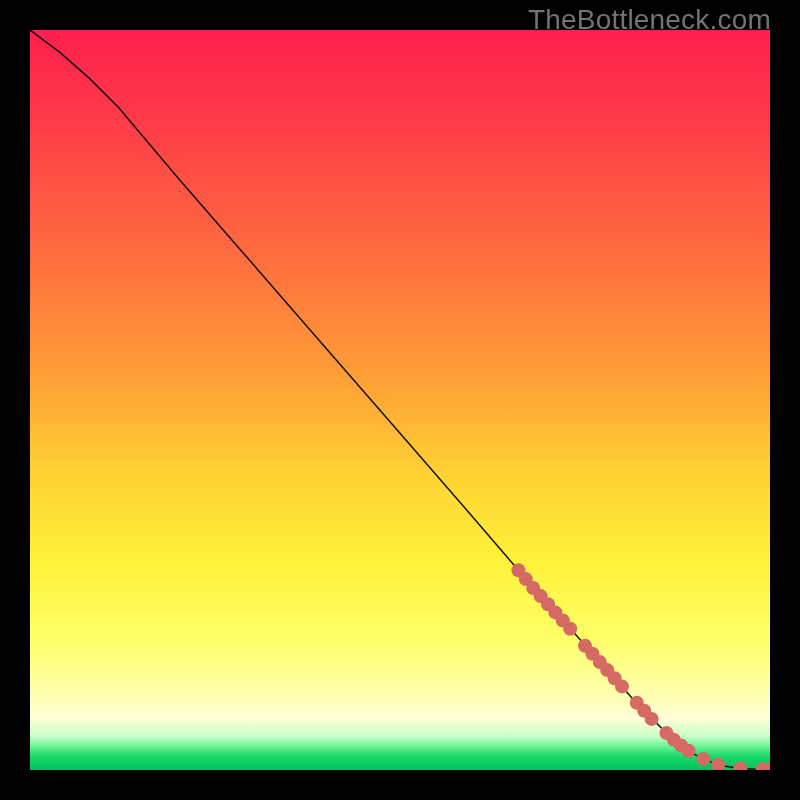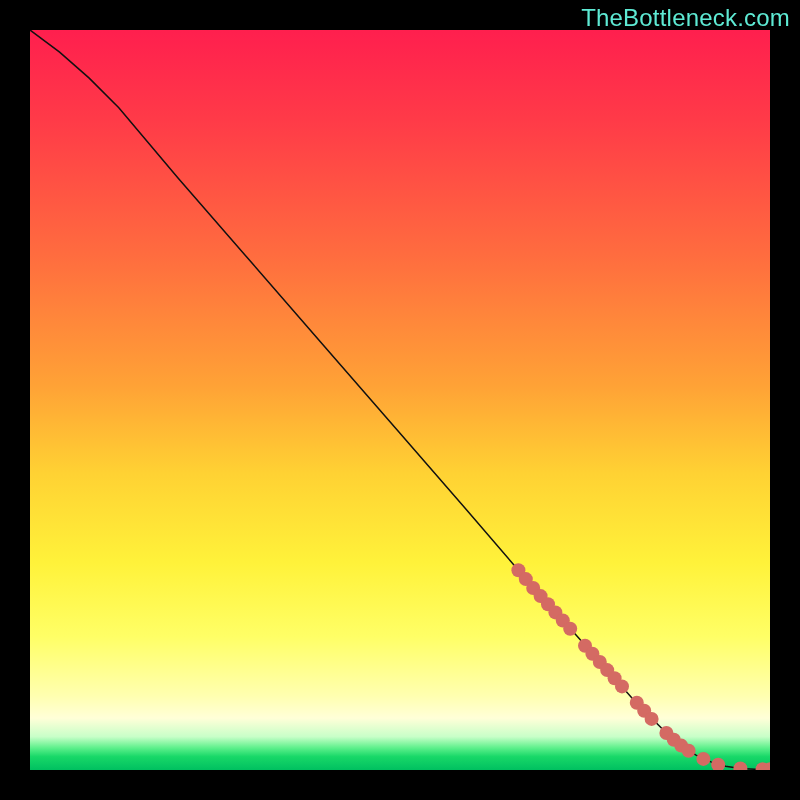--- a/index.html
+++ b/index.html
@@ -13,23 +13,23 @@
   }
   .frame {
     position: relative;
     width: 800px;
     height: 800px;
     background: #000;
   }
   .watermark {
     position: absolute;
     top: 4px;
-    right: 10px;
-    color: #5eead4;
-    font-size: 24px;
+    right: 29px;
+    color: #737373;
+    font-size: 28px;
     font-weight: 500;
     letter-spacing: 0.2px;
   }
   .plot {
     position: absolute;
     left: 30px;
     top: 30px;
     width: 740px;
     height: 740px;
     

